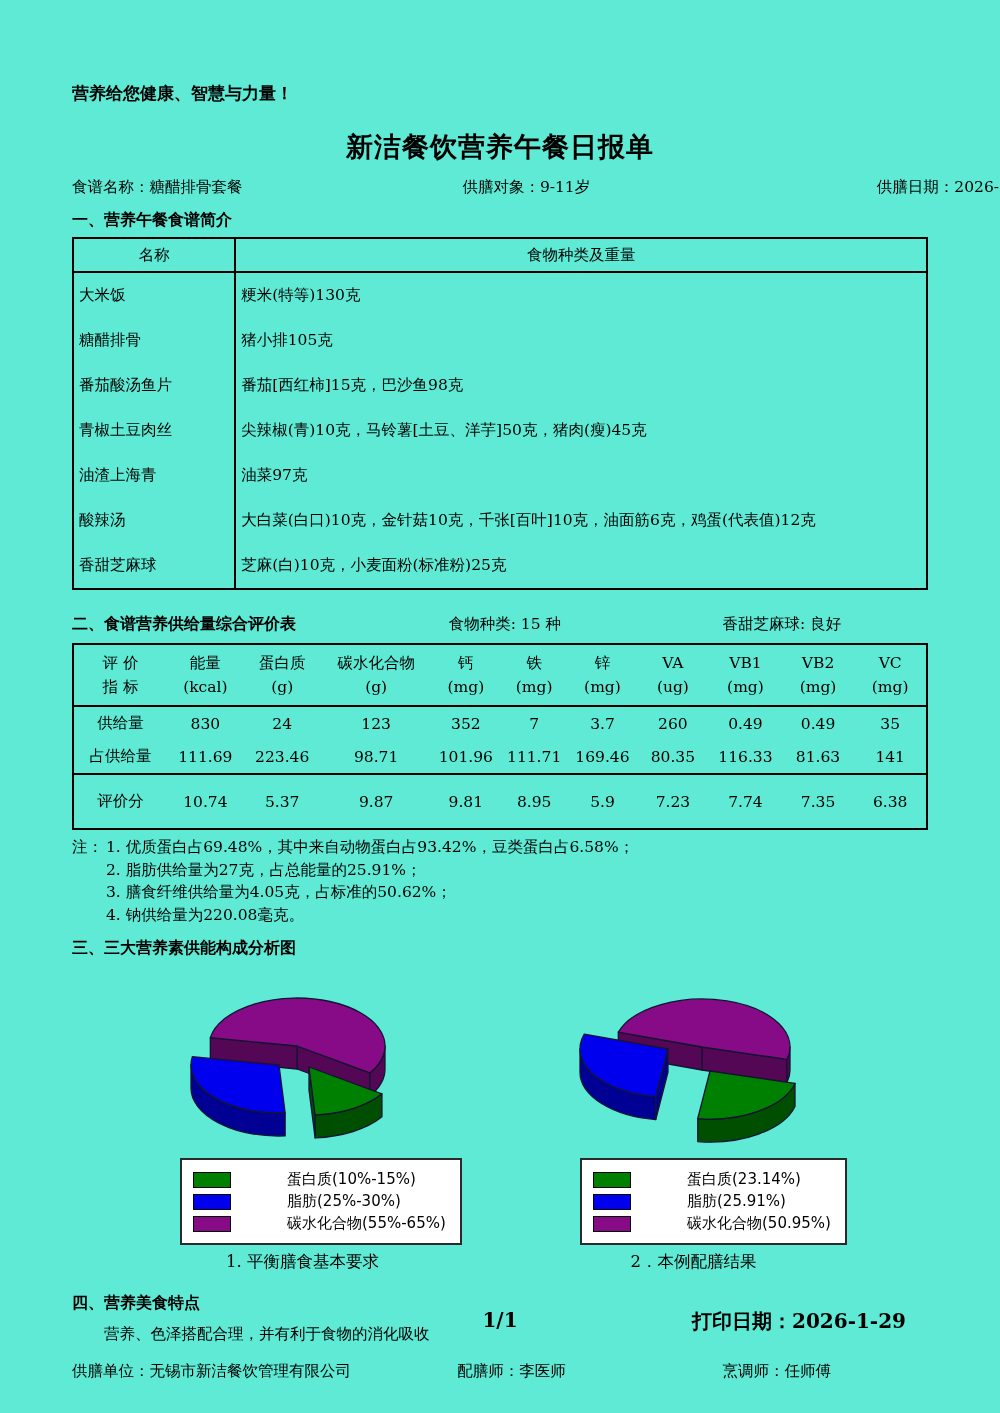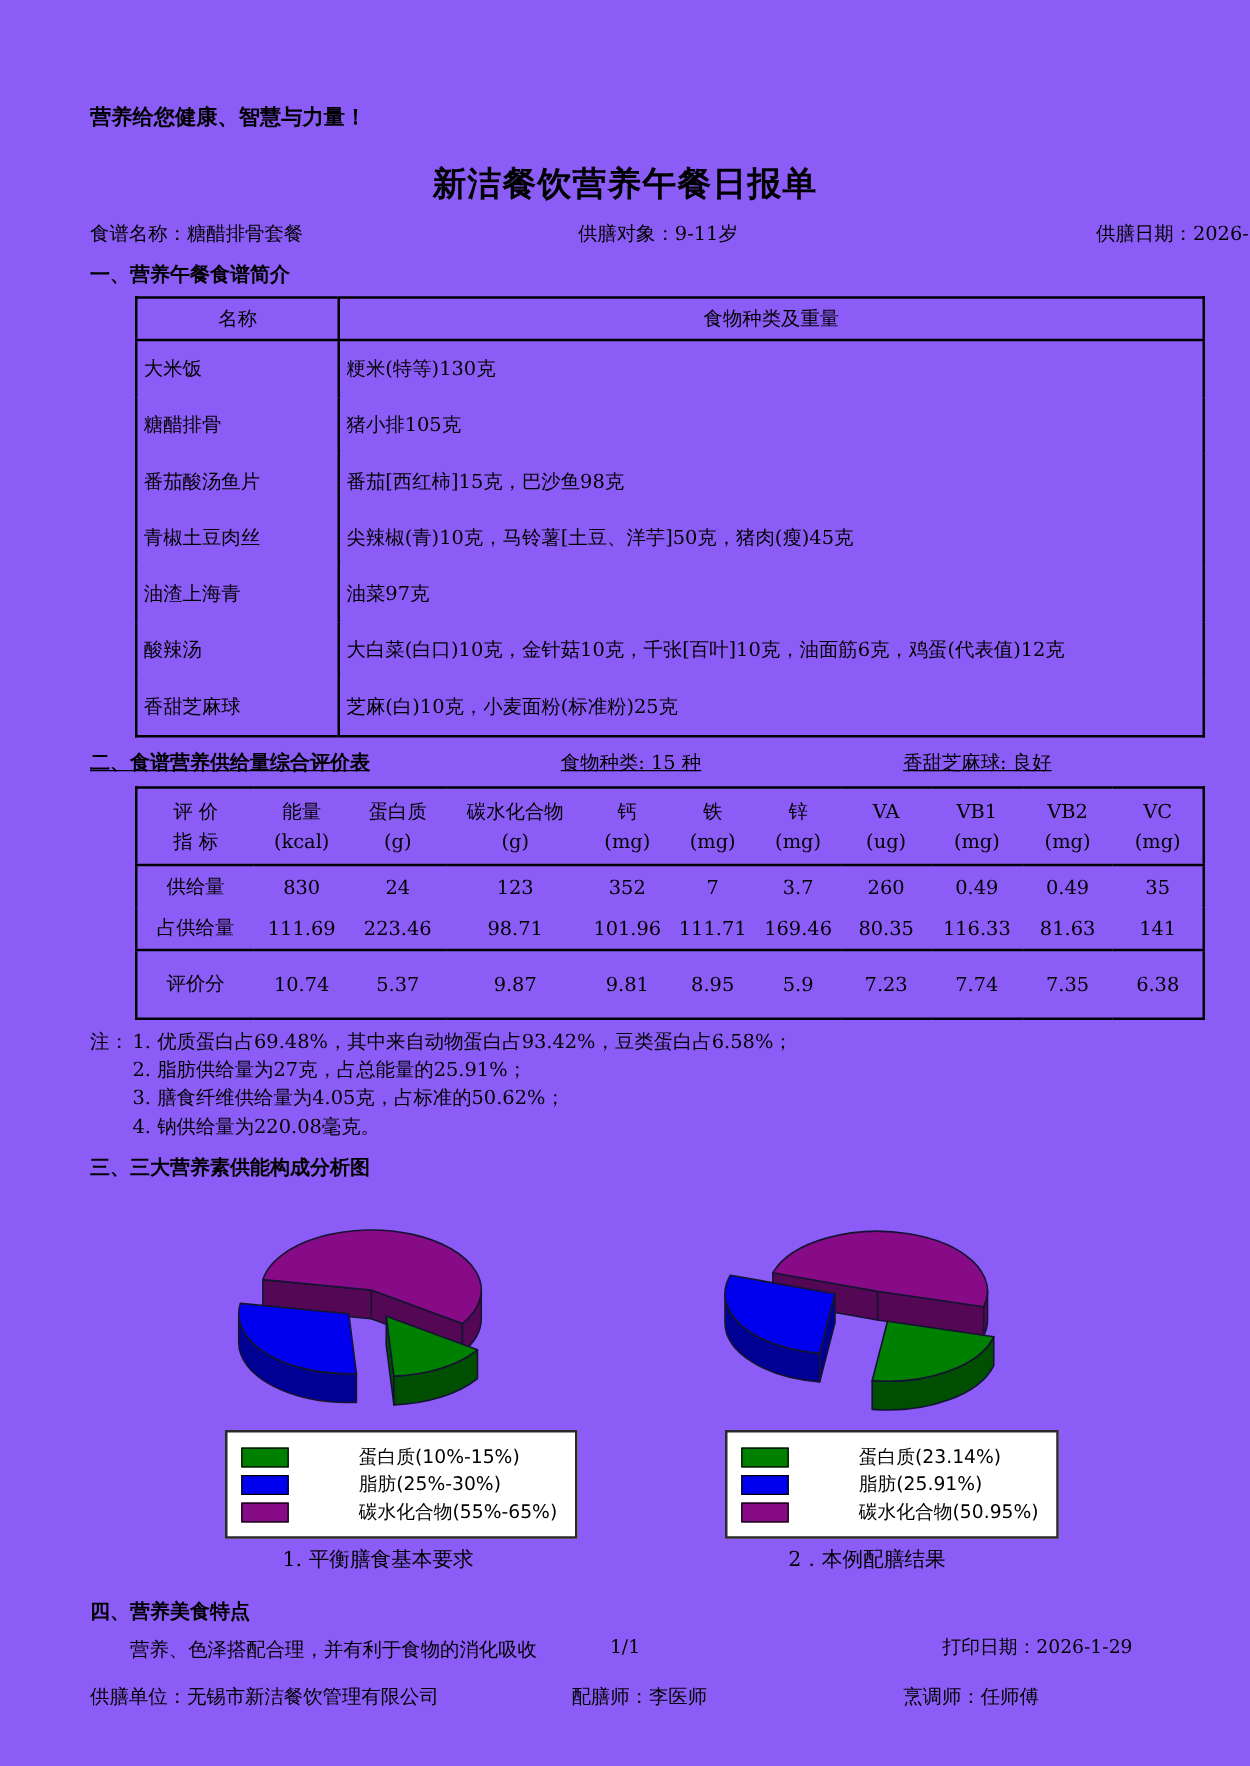--- a/index.html
+++ b/index.html
@@ -1,37 +1,37 @@
 <!DOCTYPE html>
 <html><head>
 <meta charset="utf-8">
 <style>
   *{box-sizing:border-box;}
   html,body{margin:0;padding:0;}
   body{width:1000px;height:1413px;background:#fff;color:#000;
        font-family:"DejaVu Serif","Liberation Serif",serif;}
-  .page{position:relative;width:1000px;height:1413px;overflow:hidden;background:#8b5cf6;}
+  .page{position:relative;width:1000px;height:1413px;overflow:hidden;background:#5eead4;}
   .content{padding:0 72px;}
 
   .slogan{padding-top:82px;font-weight:bold;font-size:17px;}
   .title{margin:24px 0 0;text-align:center;font-size:27px;font-weight:bold;letter-spacing:1px;}
 
   .meta-row{margin-top:12px;display:grid;grid-template-columns:40% 35% 25%;font-size:15.5px;gap:48px;}
   .meta-row .right{text-align:right;}
 
   .sec-heading{margin-top:12px;font-size:16px;font-weight:bold;}
 
-  table{width:100%;border-collapse:collapse;font-size:15.5px;margin-left:36px;}
+  table{width:100%;border-collapse:collapse;font-size:15.5px;}
   .menu-table{margin-top:6px;border:2px solid #000;}
   .menu-table th{border-bottom:2px solid #000;font-weight:normal;text-align:center;height:34px;}
   .menu-table th.col-name{width:19%;border-right:2px solid #000;}
   .menu-table td{height:28.5px;padding:12px 5px;}
   .menu-table td.dish{border-right:2px solid #000;}
 
-  .sec2-row{margin-top:10px;display:grid;grid-template-columns:44% 32% 24%;font-size:15.5px;align-items:baseline;text-decoration:underline;}
+  .sec2-row{margin-top:24px;display:grid;grid-template-columns:44% 32% 24%;font-size:15.5px;align-items:baseline;}
   .sec2-row .h{font-weight:bold;font-size:16px;}
 
   .nut-table{margin-top:8px;border:2px solid #000;text-align:center;}
   .nut-table thead th{border-bottom:2px solid #000;font-weight:normal;padding:6px 0;height:62px;vertical-align:middle;}
   .nut-table thead .hline{line-height:1.55;}
   .nut-table tbody th{font-weight:normal;}
   .nut-table tbody tr{height:34px;}
   .nut-table tbody tr.sep th,.nut-table tbody tr.sep td{border-bottom:2px solid #000;}
   .nut-table tbody tr.score{height:55px;}
 
@@ -47,21 +47,21 @@
   #legend-1{left:508px;min-width:227px;}
   .legend-row{display:flex;align-items:center;margin:3px 0;gap:48px;}
   .swatch{width:38px;height:16px;border:1px solid #000;margin-right:8px;flex:0 0 auto;}
   .caption{position:absolute;top:288px;text-align:center;font-size:16.5px;}
   #cap-0{left:108px;width:245px;}
   #cap-1{left:508px;width:227px;}
 
   .sec4-body{margin-top:10px;padding-left:32px;font-size:15.5px;}
   .supplier-row{margin-top:16px;display:grid;grid-template-columns:45% 31% 24%;font-size:15.5px;}
 
-  .footer{position:absolute;left:72px;right:72px;top:1308px;font-size:15px;height:22px;}
+  .footer{position:absolute;left:72px;right:72px;top:1308px;font-size:20px;height:22px;font-weight:bold;}
   .pageno{position:absolute;left:0;right:0;text-align:center;}
   .printdate{position:absolute;right:22px;}
 </style>
 </head>
 <body>
 
 <div class="page">
   <div class="content">
 
     <div class="slogan">营养给您健康、智慧与力量！</div>

